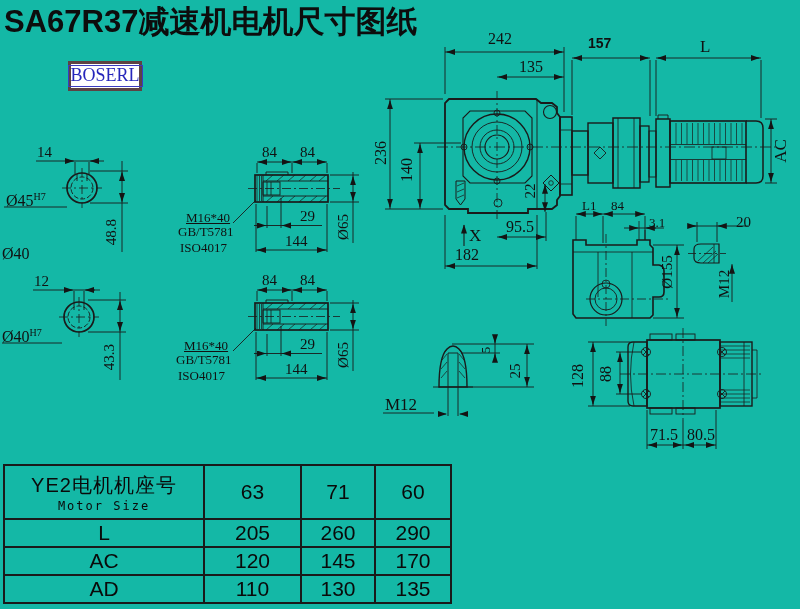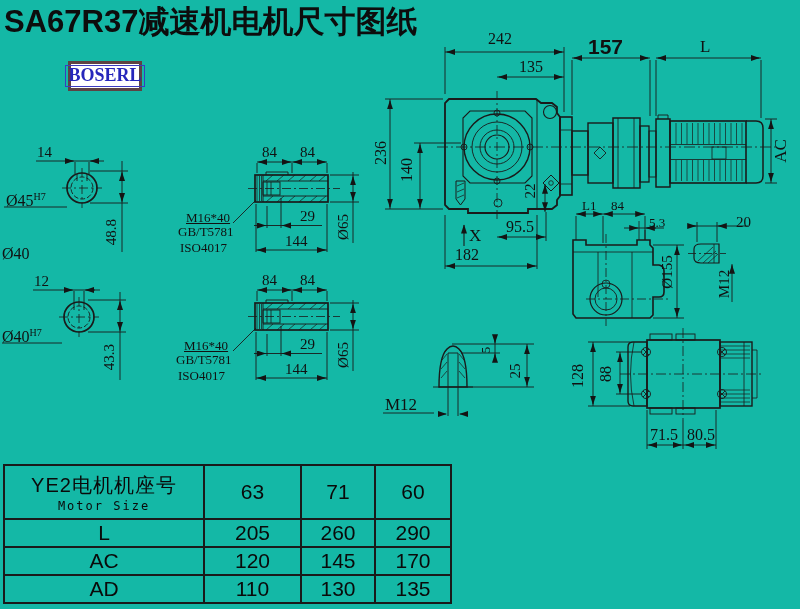--- a/index.html
+++ b/index.html
@@ -10,23 +10,23 @@
   .v { transform:translate(-50%,-50%) rotate(-90deg); }
   .small { font-size:13px; }
   .mid { font-size:16px; }
   .big { font-size:17px; }
   .u { text-decoration:underline; }
   sup.fit { font-size:10px; vertical-align:super; }
   #title { position:absolute; left:4px; top:1px; font-family:"Liberation Sans", sans-serif;
            font-weight:bold; font-size:31px; color:#0d0d0d; letter-spacing:0px; }
   #logo-box { position:absolute; left:68px; top:61px; width:74px; height:30px;
               border:3px solid #5d4343; background:#fff; display:flex; align-items:center; justify-content:center; }
-  #logo-text { font-family:"Liberation Serif", serif; font-weight:bold; font-size:18px;
+  #logo-text { font-family:"Liberation Serif", serif; font-weight:normal; font-size:18px;
                color:#2626bb; border:1px solid #3b3bc0; padding:0 2px; line-height:1.1; }
-  .bold-dim { font-family:"Liberation Sans", sans-serif; font-weight:bold; font-size:21px; }
+  .bold-dim { font-family:"Liberation Sans", sans-serif; font-weight:bold; font-size:14px; }
   
   #size-table { position:absolute; left:3px; top:464px; border-collapse:collapse;
                 font-family:"Liberation Sans", sans-serif; color:#0a0a0a; table-layout:fixed; }
   #size-table td { border:2px solid #1a1a1a; text-align:center; vertical-align:middle;
                    font-size:21px; padding:0; }
   #size-table td.hd { width:200px; }
   #size-table td.c2 { width:97px; } #size-table td.c3 { width:74px; } #size-table td.c4 { width:76px; }
   .hd-line1 { font-size:20px; letter-spacing:1px; }
   .hd-line2 { font-family:"DejaVu Sans Mono", monospace; font-size:12px; letter-spacing:2px; }
   tr.hdr td { height:54px; } tr.r td { height:28px; }
@@ -327,21 +327,21 @@
   <div class="lbl big" style="left:469px;top:227px">X</div>
   <div class="lbl mid" style="left:506px;top:219px">95.5</div>
   <div class="lbl mid" style="left:455px;top:247px">182</div>
 
   <div class="lbl bold-dim" style="left:588px;top:36px">157</div>
   <div class="lbl big" style="left:700px;top:38px">L</div>
   <div class="lbl v big" style="left:781px;top:151px">AC</div>
 
   <div class="lbl small" style="left:582px;top:199px">L1</div>
   <div class="lbl small" style="left:611px;top:199px">84</div>
-  <div class="lbl small" style="left:649px;top:216px">5.3</div>
+  <div class="lbl small" style="left:649px;top:216px">3.1</div>
   <div class="lbl v" style="left:668px;top:272px">Ø155</div>
   <div class="lbl" style="left:736px;top:215px">20</div>
   <div class="lbl v" style="left:725px;top:284px">M12</div>
 
   <div class="lbl v mid" style="left:578px;top:376px">128</div>
   <div class="lbl v mid" style="left:606px;top:374px">88</div>
   <div class="lbl mid" style="left:650px;top:427px">71.5</div>
   <div class="lbl mid" style="left:687px;top:427px">80.5</div>
 
   <div class="lbl big" style="left:385px;top:396px">M12</div>

